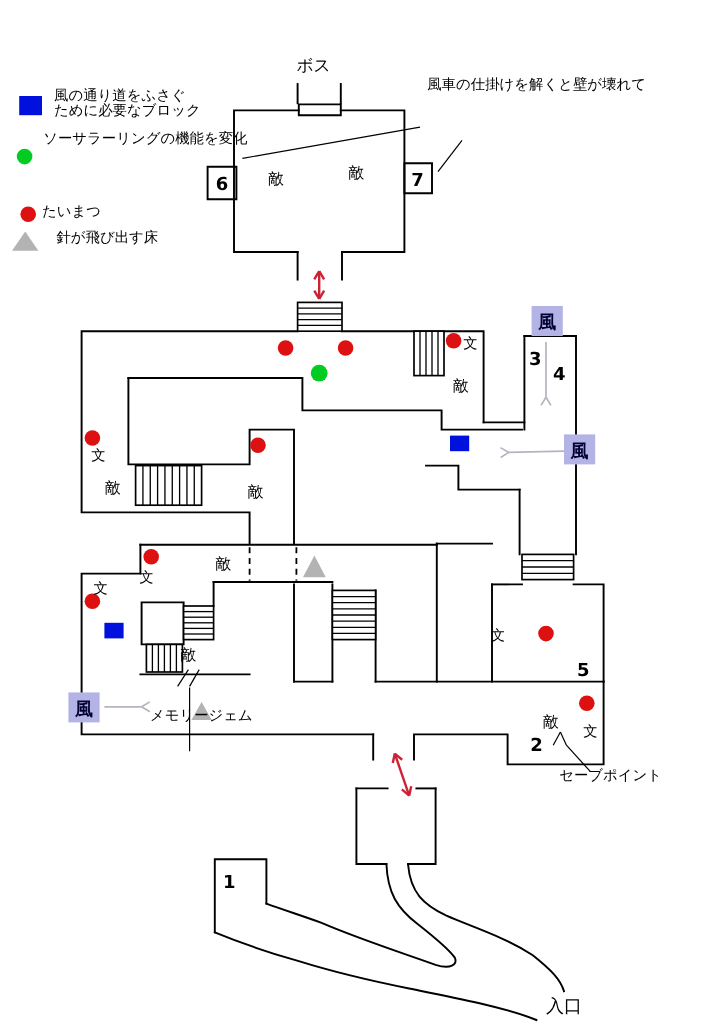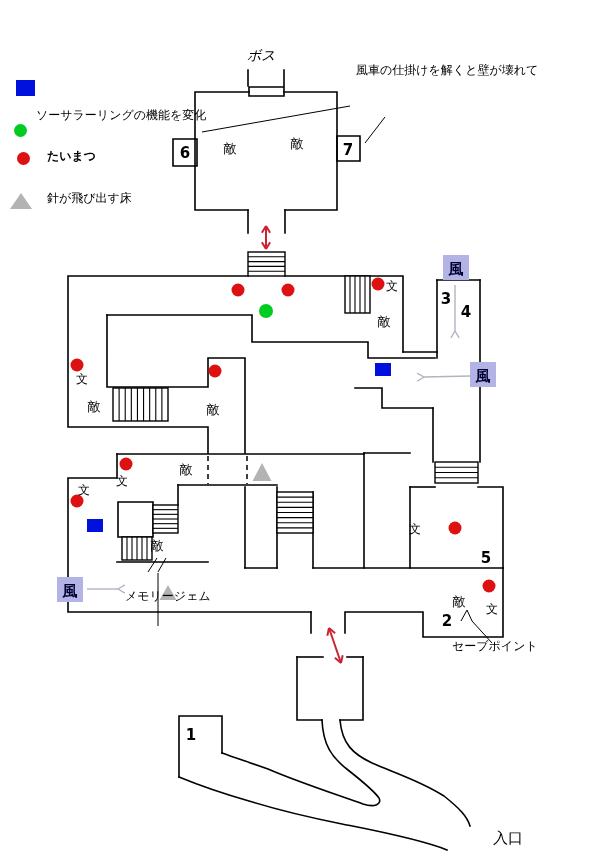--- a/index.html
+++ b/index.html
@@ -2,25 +2,25 @@
 <html><head>
 <meta charset="utf-8">
 <style>
   html,body{margin:0;padding:0;background:#ffffff;}
   .canvas{
     position:relative;width:602px;height:862px;background:#ffffff;overflow:hidden;
     font-family:"DejaVu Sans",sans-serif;color:#000;
   }
   #map-svg{position:absolute;left:0;top:0;}
   .lbl{position:absolute;font-size:12px;line-height:13px;white-space:nowrap;}
-  .boss-lbl{left:247px;top:49px;font-size:14px;font-style:italic;}
+  .boss-lbl{left:247px;top:49px;font-size:14px;}
   .note-lbl{left:356px;top:64px;font-family:Liberation Serif, serif;}
   .memgem-lbl{left:125px;top:590px;}
-  .save-lbl{left:452px;top:640px;}
-  .entrance-lbl{left:455px;top:832px;font-size:15px;margin-left:38px;}
+  .save-lbl{left:466px;top:640px;}
+  .entrance-lbl{left:455px;top:832px;font-size:15px;}
   .legend-row{position:absolute;display:flex;font-size:12px;line-height:13px;}
   .mk{flex:0 0 auto;}
   .mk-square{width:19px;height:16px;}
   .mk-circle{width:13px;height:13px;border-radius:50%;}
   .mk-tri{width:0;height:0;border-left:11px solid transparent;border-right:11px solid transparent;}
 </style>
 </head>
 <body>
 
 <div class="canvas">
@@ -182,28 +182,32 @@
       <line x1="424" y1="377" x2="417.23614046223895" y2="381.27202576694464" stroke="#b4b4c0" stroke-width="1.4"></line>
       <line x1="424" y1="377" x2="417.0568779910612" y2="373.0259520927662" stroke="#b4b4c0" stroke-width="1.4"></line>
       <line x1="87" y1="589" x2="118" y2="589" stroke="#b4b4c0" stroke-width="1.4"></line>
       <line x1="118" y1="589" x2="124.85511002695158" y2="584.8759890254283" stroke="#b4b4c0" stroke-width="1.4"></line>
       <line x1="118" y1="589" x2="124.85511002695158" y2="593.1240109745717" stroke="#b4b4c0" stroke-width="1.4"></line>
     </svg>
 
   <div>
     <div class="legend-row" style="left:16px;top:73px;gap:10px;">
       <span class="mk mk-square" style="margin-top: 7px; background: rgb(0, 17, 221);"></span>
+      <div>
+        <div>風の通り道をふさぐ</div>
+        <div>ために必要なブロック</div>
+      </div>
     </div>
     <div class="legend-row" style="left:14px;top:109px;gap:9px;">
       <span class="mk mk-circle" style="margin-top: 15px; background: rgb(0, 204, 34);"></span>
       <div>
         <div>ソーサラーリングの機能を変化</div>
       </div>
     </div>
-    <div class="legend-row" style="left:17px;top:150px;gap:17px;font-weight:bold;">
+    <div class="legend-row" style="left:17px;top:170px;gap:5px;">
       <span class="mk mk-circle" style="margin-top: 2px; background: rgb(221, 17, 17);"></span>
       <div>たいまつ</div>
     </div>
     <div class="legend-row" style="left:10px;top:192px;gap:15px;text-align:center;">
       <span class="mk mk-tri" style="margin-top: 1px; border-bottom: 16px solid rgb(179, 179, 179);"></span>
       <div>針が飛び出す床</div>
     </div>
   </div>
 
   <div class="lbl boss-lbl">ボス</div>

